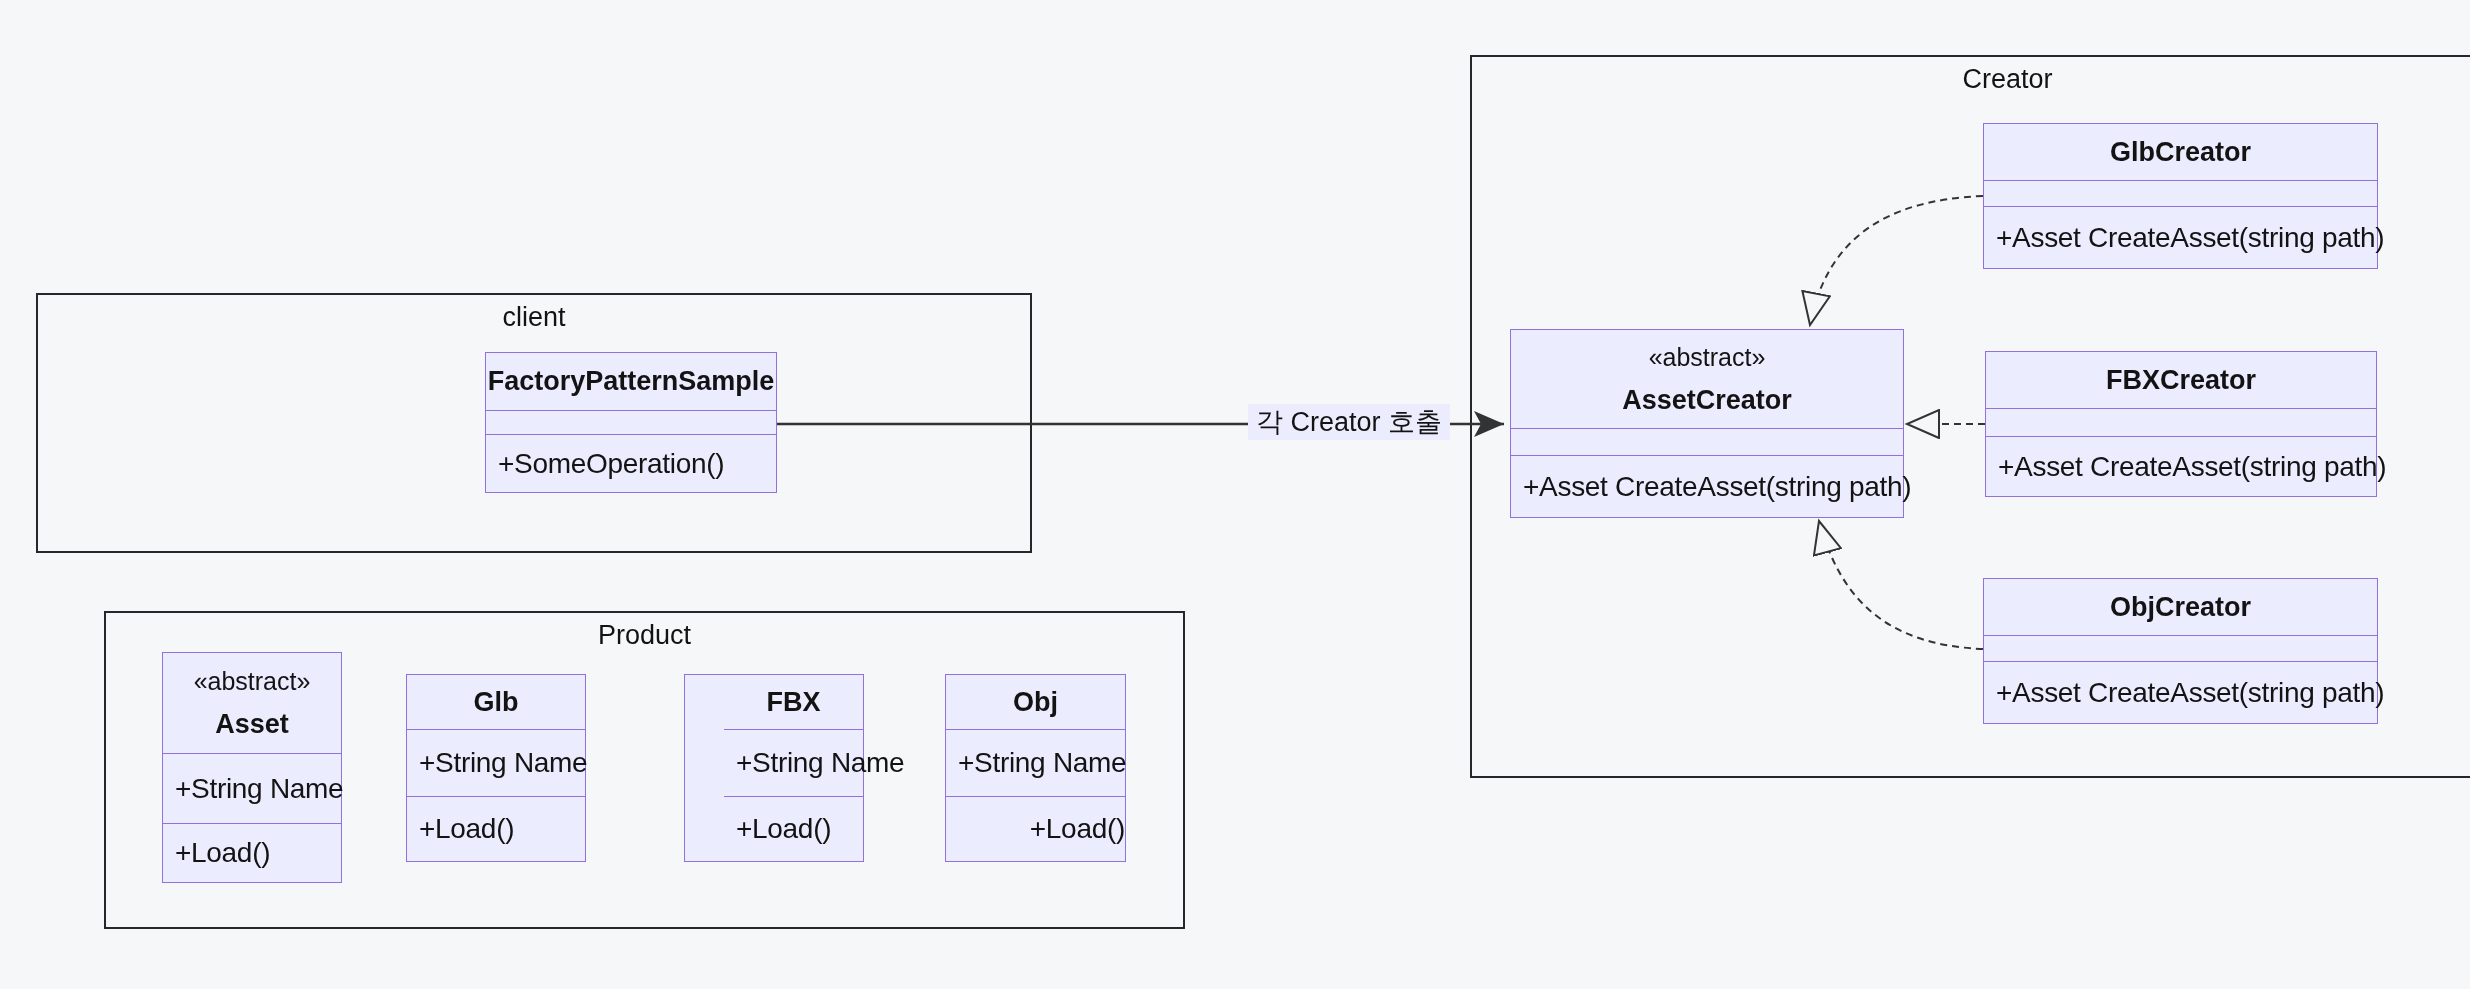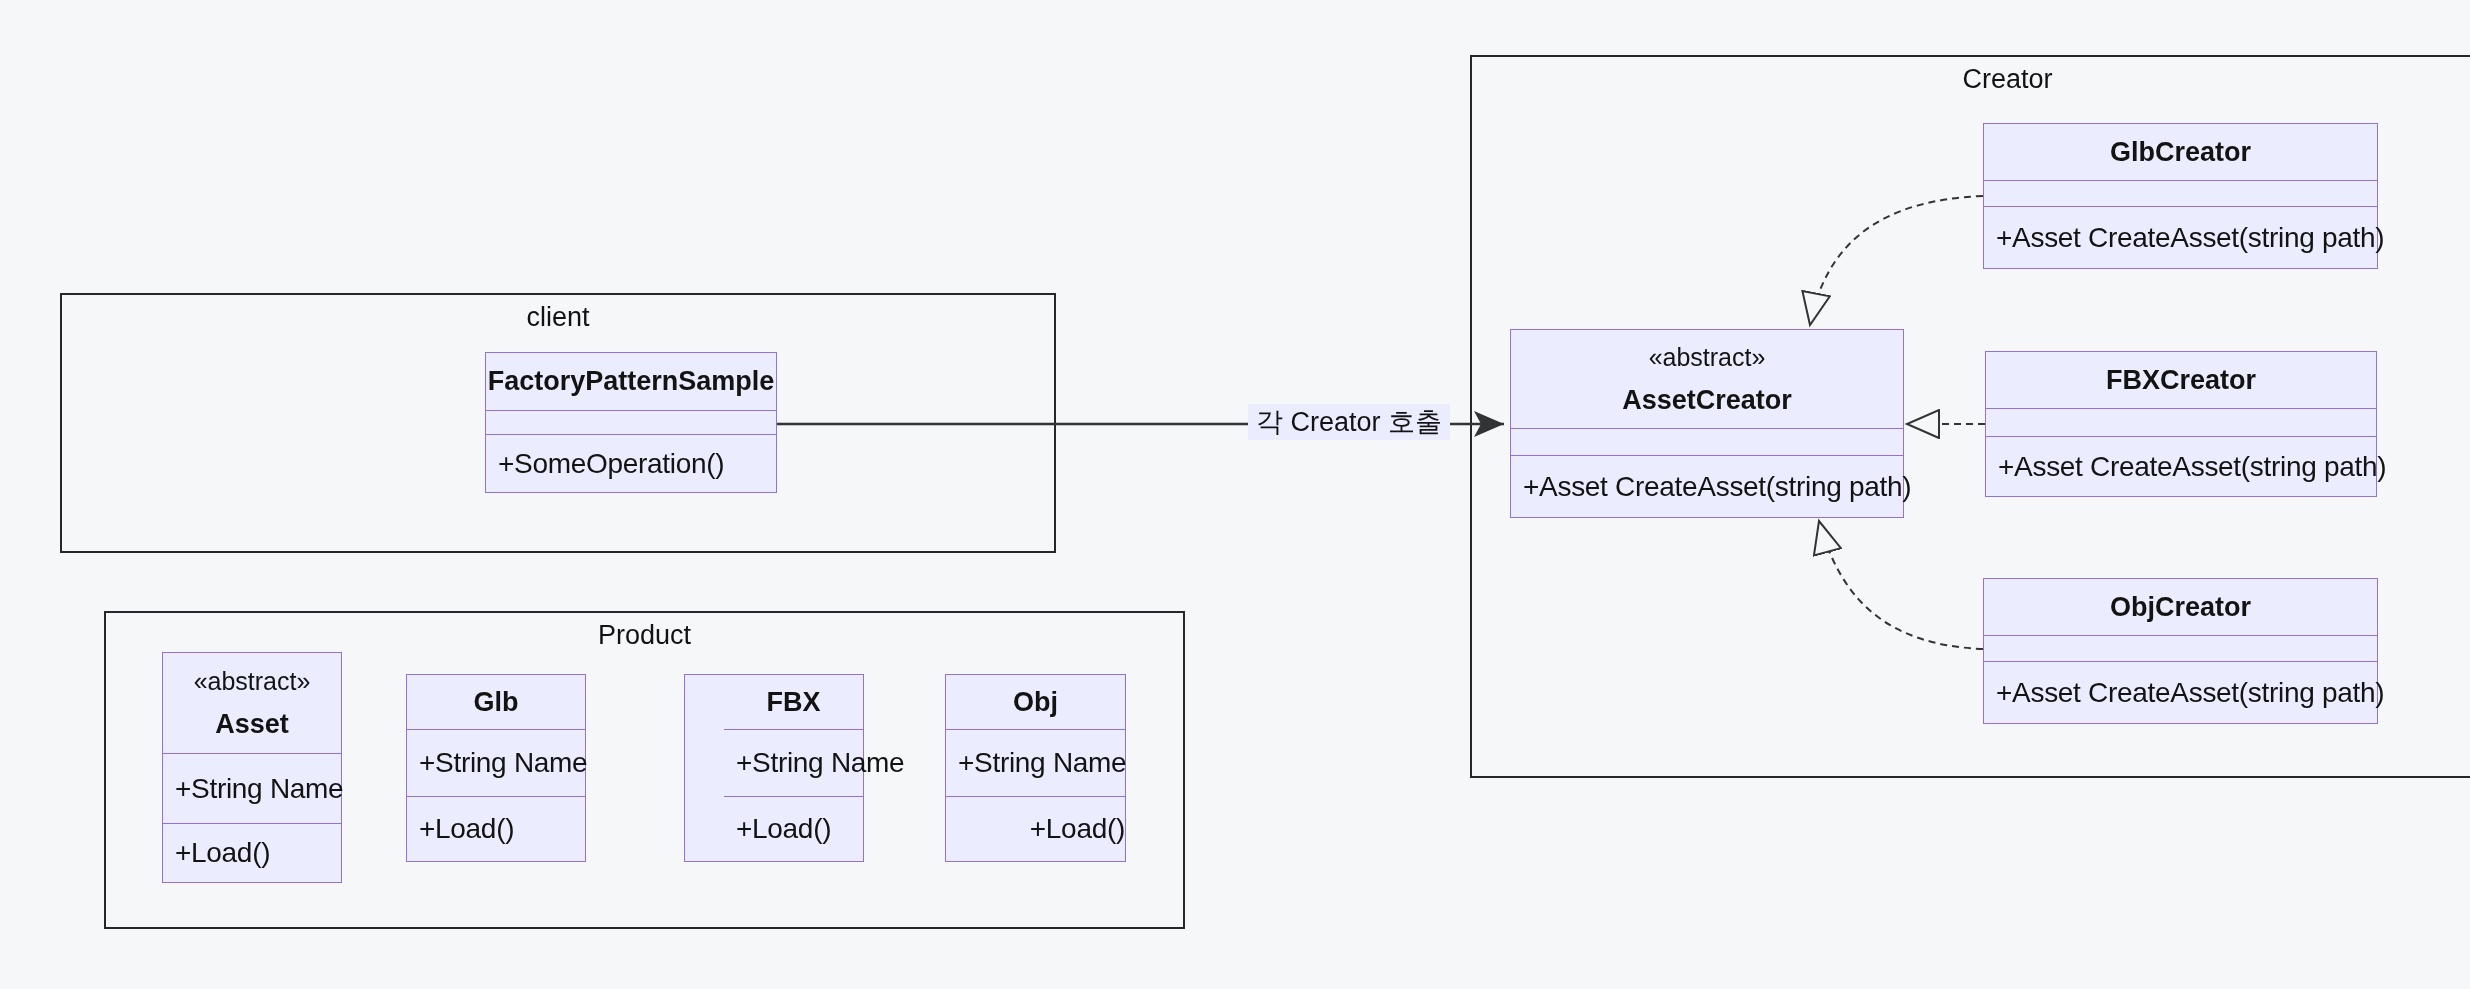--- a/index.html
+++ b/index.html
@@ -97,21 +97,21 @@
     line-height: 34px;
     z-index: 5;
     white-space: nowrap;
   }
 </style>
 </head>
 <body>
 
 <div class="stage">
 
-  <div class="group" style="left:60px; top:293px; width:996px; height:260px;">
+  <div class="group" style="left:36px; top:293px; width:996px; height:260px;">
     <div class="gtitle">client</div>
   </div>
 
   <div class="group" style="left:104px; top:611px; width:1081px; height:318px;">
     <div class="gtitle">Product</div>
   </div>
 
   <div class="group" style="left:1470px; top:55px; width:1075px; height:723px;">
     <div class="gtitle">Creator</div>
   </div>

